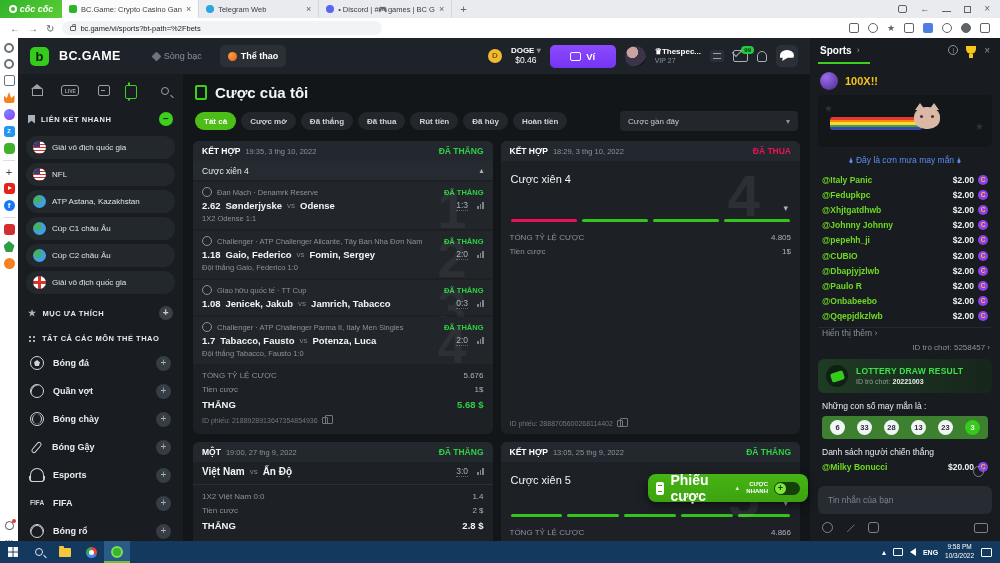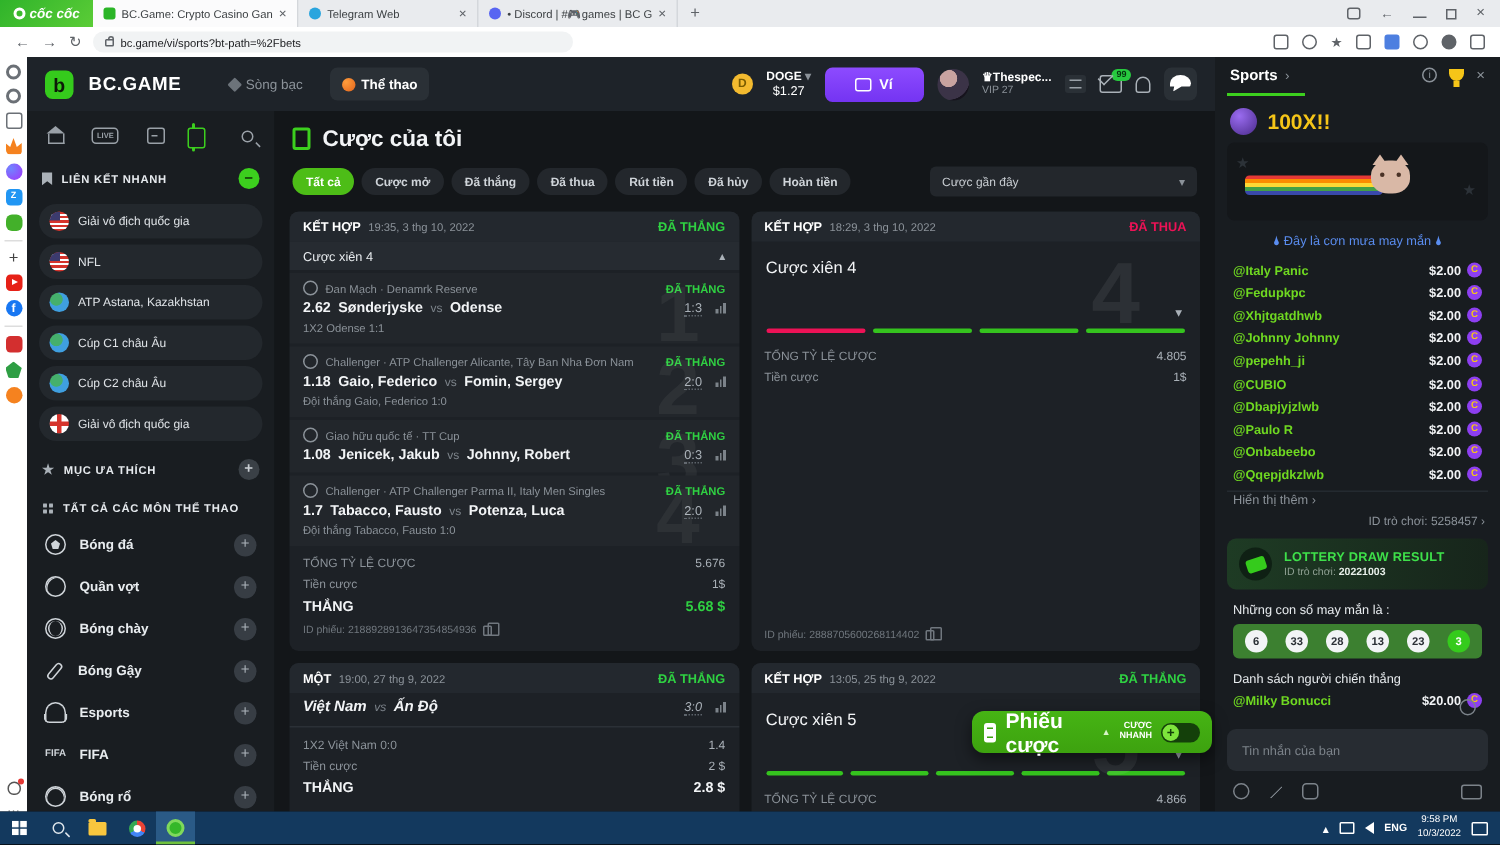--- a/index.html
+++ b/index.html
@@ -172,21 +172,21 @@
   .combo-big { position:relative; padding:8px 10px; flex:1; }
   .combo-name { color:#f2f4f6; font-size:11px; }
   .combo-big .wm2 { position:absolute; right:40px; top:0px; font-size:58px; font-weight:bold; color:rgba(255,255,255,0.07); line-height:1.2; }
   .combo-big .crt { position:absolute; right:12px; top:42px; color:#aab1b8; font-size:9px; }
   .segbar { display:flex; gap:5px; padding:0 10px; flex:none; }
   .segbar .seg { flex:1; height:3px; border-radius:2px; }
   .seg.win { background:#35c31e; }
   .seg.lose { background:#ed1256; }
   .spacer { flex:1; }
   .match-league { display:flex; align-items:center; gap:5px; color:#8b9299; font-size:7.5px; padding:7px 9px 0; }
-  .match-row { display:flex; align-items:center; gap:5px; padding:4px 9px 7px; color:#f2f4f6; font-size:10px; font-weight:bold; border-bottom:1px solid #2b3036;font-style:italic; }
+  .match-row { display:flex; align-items:center; gap:5px; padding:4px 9px 7px; color:#f2f4f6; font-size:10px; font-weight:bold; border-bottom:1px solid #2b3036; }
   .match-row .score { margin-left:auto; color:#aab1b8; font-size:8.5px; font-weight:normal; border-bottom:1px dotted #5c636a; }
 
   
   .betslip { position:absolute; left:648px; top:474px; width:160px; height:28px; background:linear-gradient(180deg,#46b414,#3da20f); border-radius:8px; display:flex; align-items:center; padding:0 8px; gap:6px; box-shadow:0 4px 10px rgba(0,0,0,.5); z-index:9; }
   .bs-ic { width:11px; height:13px; background:#fff; border-radius:2px; position:relative; }
   .bs-ic::after { content:""; position:absolute; inset:3px 2px; border-top:1.5px solid #3da20f; border-bottom:1.5px solid #3da20f; }
   .bs-label { color:#fff; font-size:14px; font-weight:bold; }
   .bs-caret { color:#d8f5c8; font-size:7px; }
   .bs-quick { margin-left:auto; color:#fff; font-size:6px; font-weight:bold; text-align:right; line-height:1.25; width:30px; }
   .toggle { width:26px; height:13px; background:#14400a; border-radius:7px; position:relative; flex:none; }
@@ -199,21 +199,21 @@
   .chat-head .chev { color:#8b9299; font-size:9px; }
   .chat-head .right { margin-left:auto; display:flex; align-items:center; gap:8px; }
   .info-ic { width:10px; height:10px; border:1px solid #8b9299; border-radius:50%; color:#8b9299; font-size:7px; text-align:center; line-height:9px; }
   .trophy { width:10px; height:8px; background:#f5c518; border-radius:0 0 5px 5px; position:relative; }
   .trophy::after { content:""; position:absolute; left:3px; bottom:-4px; width:4px; height:4px; background:#f5c518; }
   .close-x { color:#8b9299; font-size:10px; }
   .tab-underline { height:2px; width:52px; background:#3ccf1e; margin-left:8px; flex:none; }
   .chat-body { flex:1; overflow:hidden; padding:6px 8px 0; }
   .jackpot-row { display:flex; align-items:center; gap:7px; padding:2px 2px 5px; }
   .jp-avatar { width:18px; height:18px; border-radius:50%; background:radial-gradient(circle at 35% 30%,#9a6cf0,#4a2a8a); }
-  .jackpot { color:#f5c518; font-size:14px; font-weight:bold; }
+  .jackpot { color:#f5c518; font-size:11px; font-weight:bold; }
   .catbox { height:52px; background:#14171a; border-radius:5px; position:relative; overflow:hidden; margin-bottom:6px; }
   .catbox .star { position:absolute; color:#2c3238; font-size:10px; }
   .rainbow { position:absolute; left:12px; top:22px; width:92px; height:13px; border-radius:3px; background:linear-gradient(180deg,#e53935 0 20%,#fb8c00 20% 40%,#fdd835 40% 60%,#43a047 60% 80%,#3949ab 80% 100%); }
   .cat { position:absolute; left:96px; top:12px; width:26px; height:22px; background:#d9b8a6; border-radius:45%; }
   .cat::before, .cat::after { content:""; position:absolute; top:-4px; border-left:5px solid transparent; border-right:5px solid transparent; border-bottom:7px solid #d9b8a6; }
   .cat::before { left:1px; } .cat::after { right:1px; }
   .cat .eye { position:absolute; width:3px; height:3px; background:#4a3226; border-radius:50%; top:8px; }
   .rain-caption { text-align:center; color:#5a8df0; font-size:8.5px; padding:2px 0 6px; }
   .rain-row { display:flex; align-items:center; padding:2.6px 4px; }
   .rain-name { color:#6fd821; font-size:8.5px; font-weight:bold; }
@@ -348,21 +348,21 @@
         <span>Sòng bạc</span>
       </div>
       <div class="nav-item active">
         <span class="bball"></span>
         <span>Thể thao</span>
       </div>
       <div class="hdr-right">
         <span class="coin">D</span>
         <div class="cur-col">
           <span class="cur-top"><span>DOGE</span> <span class="crt">▾</span></span>
-          <span class="cur-bal">$1.27</span>
+          <span class="cur-bal">$0.46</span>
         </div>
         <div class="wallet-btn">
           <span class="wallet-ic"></span>
           <span>Ví</span>
         </div>
         <span class="avatar"></span>
         <div class="user-col">
           <span class="user-name"><span>♛</span><span>Thespec...</span></span>
           <span class="user-vip">VIP 27</span>
         </div>
@@ -536,21 +536,21 @@
             <span class="wm">3</span>
             <div class="leg-top">
                 <span class="lg-ic"></span>
                 <span>Giao hữu quốc tế · TT Cup</span>
                 <span class="leg-status">ĐÃ THẮNG</span>
               </div>
             <div class="leg-mid">
                 <span>1.08</span>
                 <span>Jenicek, Jakub</span>
                 <span class="vs">vs</span>
-                <span>Johnny, Robert</span>
+                <span>Jamrich, Tabacco</span>
                 <span class="score">0:3</span>
                 <span class="statsbars">
                   <i style="height:3px"></i>
                   <i style="height:5px"></i>
                   <i style="height:7px"></i>
                 </span>
               </div>
           </div>
           <div class="leg">
             <span class="wm">4</span>

